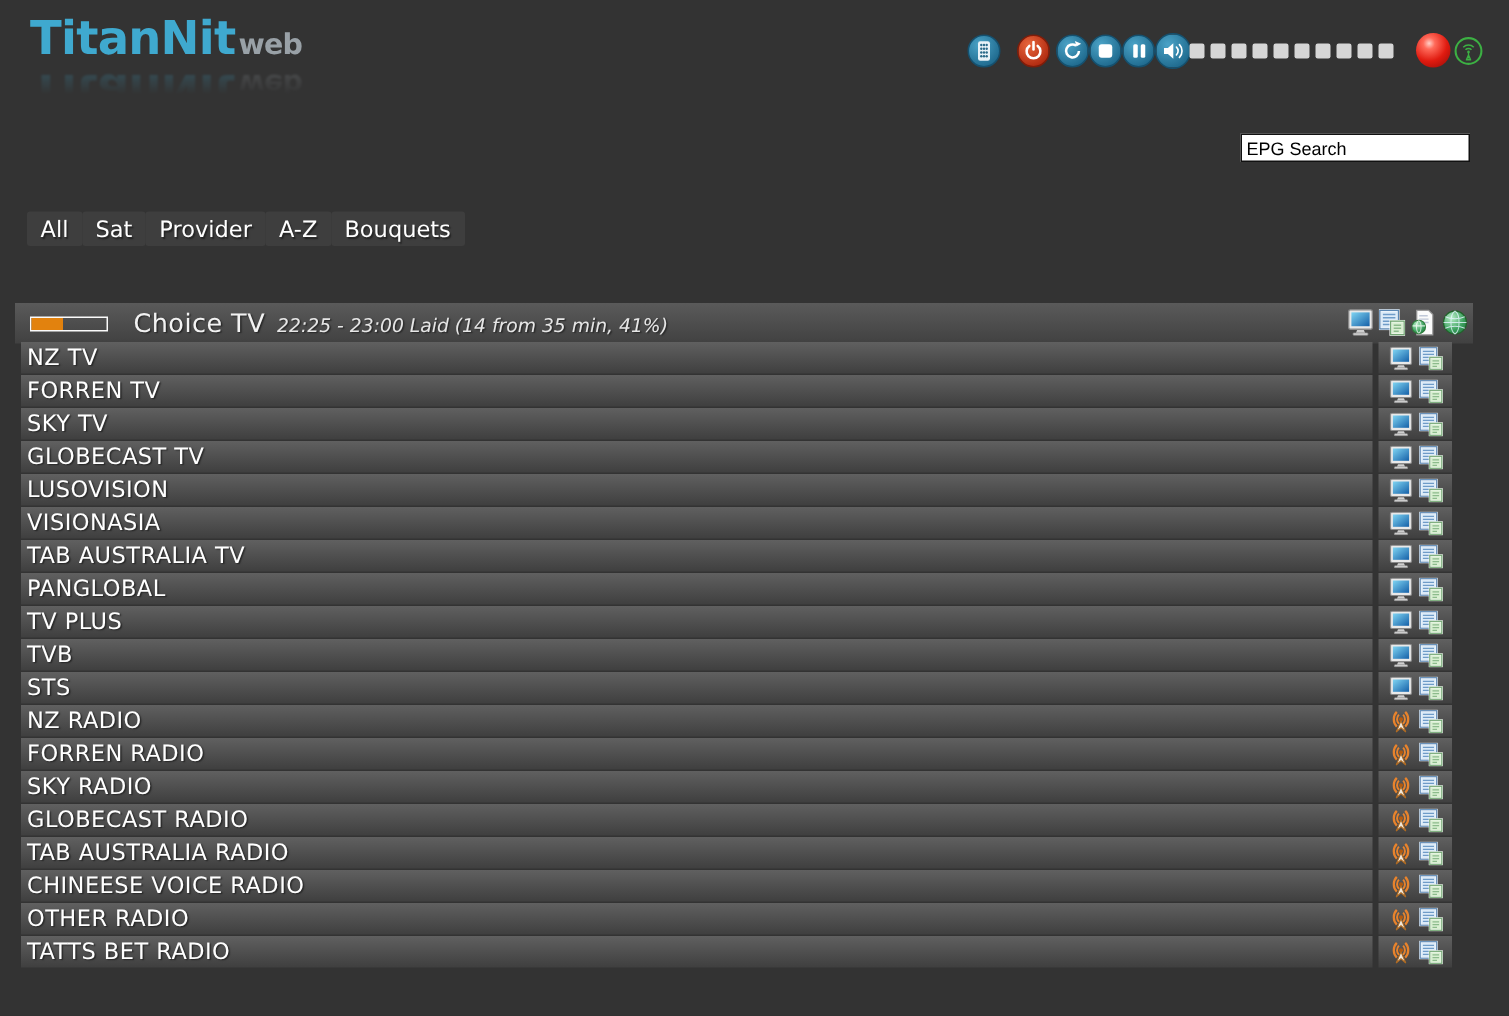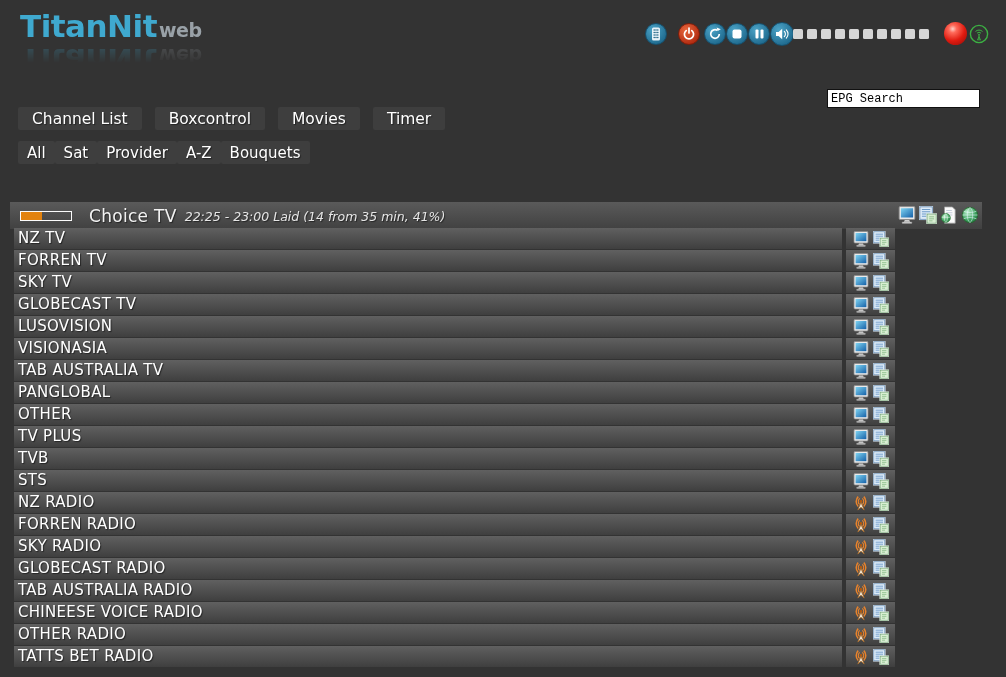--- a/index.html
+++ b/index.html
@@ -33,21 +33,21 @@
   .vol-strip { position:absolute; left:793px; top:29px; display:flex; gap:4px; }
   .vsq { width:10px; height:10px; background:#d6d6d6; border-radius:1.5px; cursor:pointer; }
   .rec-ball { position:absolute; left:944px; top:22px; width:23px; height:23px; border-radius:50%;
     background:radial-gradient(circle at 38% 30%, #ffd0c8 0%, #ff6a5a 18%, #e01b10 55%, #8e0a06 100%);
     cursor:pointer; }
   .sig-icon { position:absolute; left:969px; top:24px; cursor:pointer; }
 
   
   .epg-search { position:absolute; left:827px; top:89px; width:153px; height:19px;
     background:#fff; color:#000; border:1px solid #111; font-size:12px;
-    font-family:Liberation Mono, monospace; padding:1px 3px; }
+    font-family:Liberation Sans, sans-serif; padding:1px 3px; }
 
   
   .nav1 { position:absolute; left:18px; top:107px; display:flex; gap:13px; }
   .nav2 { position:absolute; left:18px; top:141px; display:flex; }
   .nbtn { background:#3e3e3e; color:#fff; border:none; border-radius:2px; cursor:pointer;
     font-family:"DejaVu Sans","Liberation Sans",sans-serif;
     font-size:15.5px; padding:2px 14px; height:23px; white-space:nowrap;
     text-shadow:1px 1px 1px rgba(0,0,0,0.45); }
   .nav2 .nbtn { font-size:15px; padding:2px 9px; }
 
@@ -59,21 +59,21 @@
   .np-channel { margin-left:17px; font-size:17px; color:#f2f2f2; letter-spacing:0.3px;
     text-shadow:1px 1px 1px rgba(0,0,0,0.5); white-space:nowrap; }
   .np-epg { margin-left:8px; font-size:12.5px; color:#e6e6e6; position:relative; top:1px;
     text-shadow:1px 1px 1px rgba(0,0,0,0.5); white-space:nowrap;font-style:italic; }
   .ib-icons { position:absolute; right:3px; top:4px; display:flex; gap:3px; }
   .ib-icons svg { cursor:pointer; }
 
   
   .rows { position:absolute; left:14px; top:228px; }
   .row { display:flex; height:21px; margin-bottom:1px; }
-  .row-name { width:828px; background:linear-gradient(#606060,#3f3f3f); line-height:21px;
+  .row-name { width:901px; background:linear-gradient(#606060,#3f3f3f); line-height:21px;
     padding-left:4px; font-size:15px; color:#fff; letter-spacing:0.3px;
     text-shadow:1px 1px 1px rgba(0,0,0,0.5); cursor:pointer; overflow:hidden; white-space:nowrap; }
   .row-gap { width:4px; }
   .row-icons { width:49px; background:linear-gradient(#606060,#3f3f3f);
     display:flex; align-items:center; justify-content:center; gap:4px; }
   .row-icons svg { cursor:pointer; }
 
   .defs-holder { position:absolute; width:0; height:0; overflow:hidden; }
 </style>
 </head>
@@ -201,26 +201,20 @@
     <svg width="20" height="20" viewBox="0 0 20 20">
       <circle cx="10" cy="10" r="8.6" fill="none" stroke="#3cb043" stroke-width="1.4"></circle>
       <path d="M6.5 7.5a5 5 0 0 1 7 0M8 9.2a2.8 2.8 0 0 1 4 0" stroke="#3cb043" stroke-width="1" fill="none"></path>
       <circle cx="10" cy="10.6" r="0.9" fill="#3cb043"></circle>
       <path d="M10 11v4M8.2 15.8h3.6M8.6 15.8l1.4-3.2 1.4 3.2" stroke="#3cb043" stroke-width="0.9" fill="none"></path>
     </svg>
   </div>
 
   <input class="epg-search" type="text" value="EPG Search" style="">
 
-  <div class="nav1">
-    <button class="nbtn">Channel List</button>
-    <button class="nbtn">Boxcontrol</button>
-    <button class="nbtn">Movies</button>
-    <button class="nbtn">Timer</button>
-  </div>
 
   <div class="nav2">
     <button class="nbtn">All</button>
     <button class="nbtn">Sat</button>
     <button class="nbtn">Provider</button>
     <button class="nbtn">A-Z</button>
     <button class="nbtn">Bouquets</button>
   </div>
 
   <div class="infobar">
@@ -343,32 +337,20 @@
     <div class="row-icons">
       <svg width="16" height="16" viewBox="0 0 16 16">
             <use href="#sym-monitor"></use>
           </svg>
       <svg width="16" height="16" viewBox="0 0 16 16">
             <use href="#sym-epg"></use>
           </svg>
     </div>
   </div>
 
-  <div class="row">
-    <div class="row-name">OTHER</div>
-    <div class="row-gap"></div>
-    <div class="row-icons">
-      <svg width="16" height="16" viewBox="0 0 16 16">
-            <use href="#sym-monitor"></use>
-          </svg>
-      <svg width="16" height="16" viewBox="0 0 16 16">
-            <use href="#sym-epg"></use>
-          </svg>
-    </div>
-  </div>
 
   <div class="row">
     <div class="row-name">TV PLUS</div>
     <div class="row-gap"></div>
     <div class="row-icons">
       <svg width="16" height="16" viewBox="0 0 16 16">
             <use href="#sym-monitor"></use>
           </svg>
       <svg width="16" height="16" viewBox="0 0 16 16">
             <use href="#sym-epg"></use>

